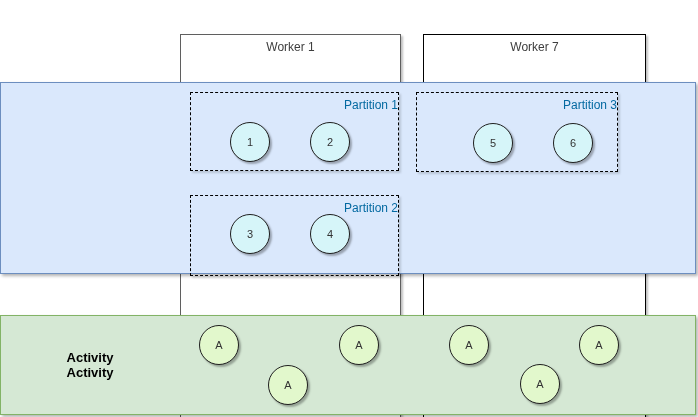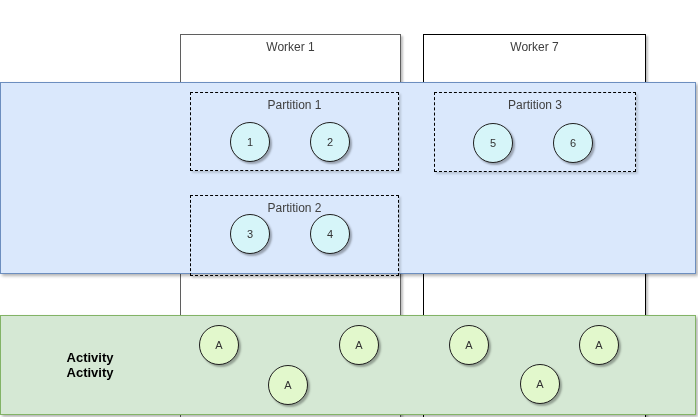--- a/index.html
+++ b/index.html
@@ -59,26 +59,26 @@
   .act-label{top:318px;}
   
   .partition{
     position:absolute;
     border:1px dashed #000000;
     box-shadow:2px 2px 2px rgba(0,0,0,0.15);
     z-index:3;
   }
   .partition1{left:190px;top:60px;width:207px;height:77px;}
   .partition2{left:190px;top:163px;width:207px;height:79px;}
-  .partition3{left:434px;top:60px;width:200px;height:78px;}
+  .partition3{left:416px;top:60px;width:200px;height:78px;}
   .partition-label{
     margin-top:5px;
-    text-align:center;
+    text-align:right;
     font-size:12px;
-    color:#404040;
+    color:#0369a1;
   }
   
   .circle{
     position:absolute;
     width:38px;height:38px;
     border-radius:50%;
     border:1px solid #1f1f1f;
     text-align:center;
     line-height:38px;
     font-size:11px;

